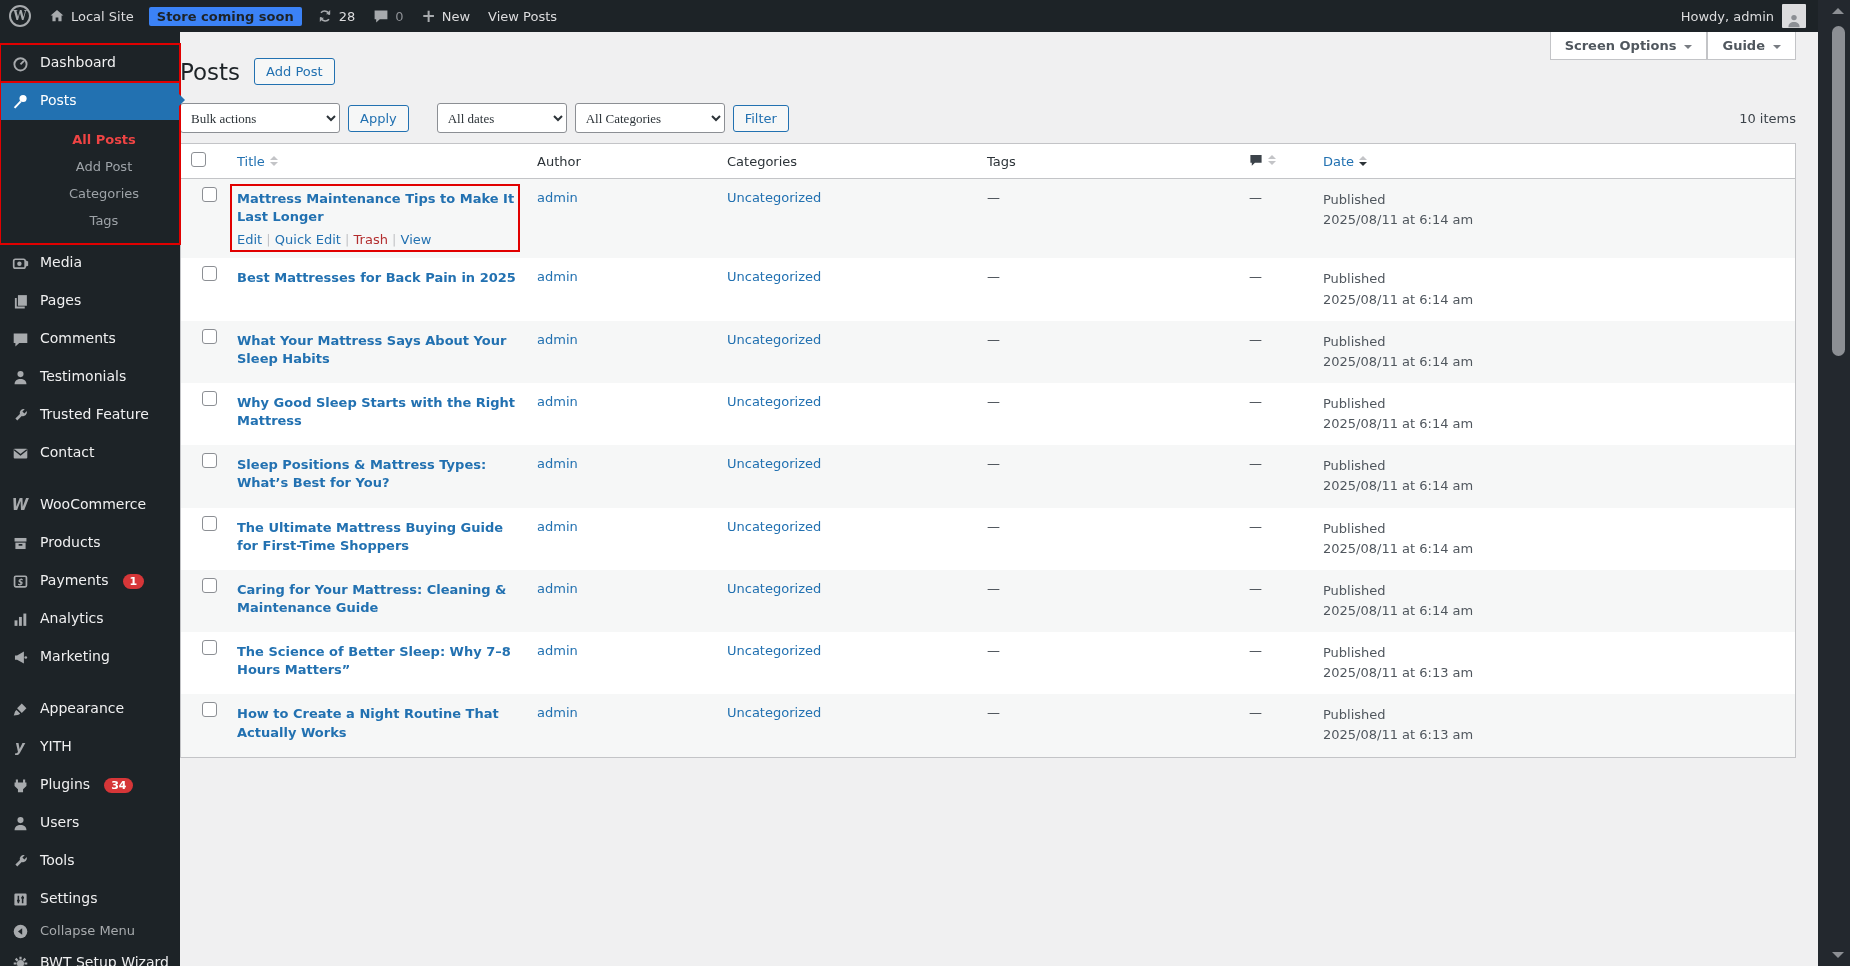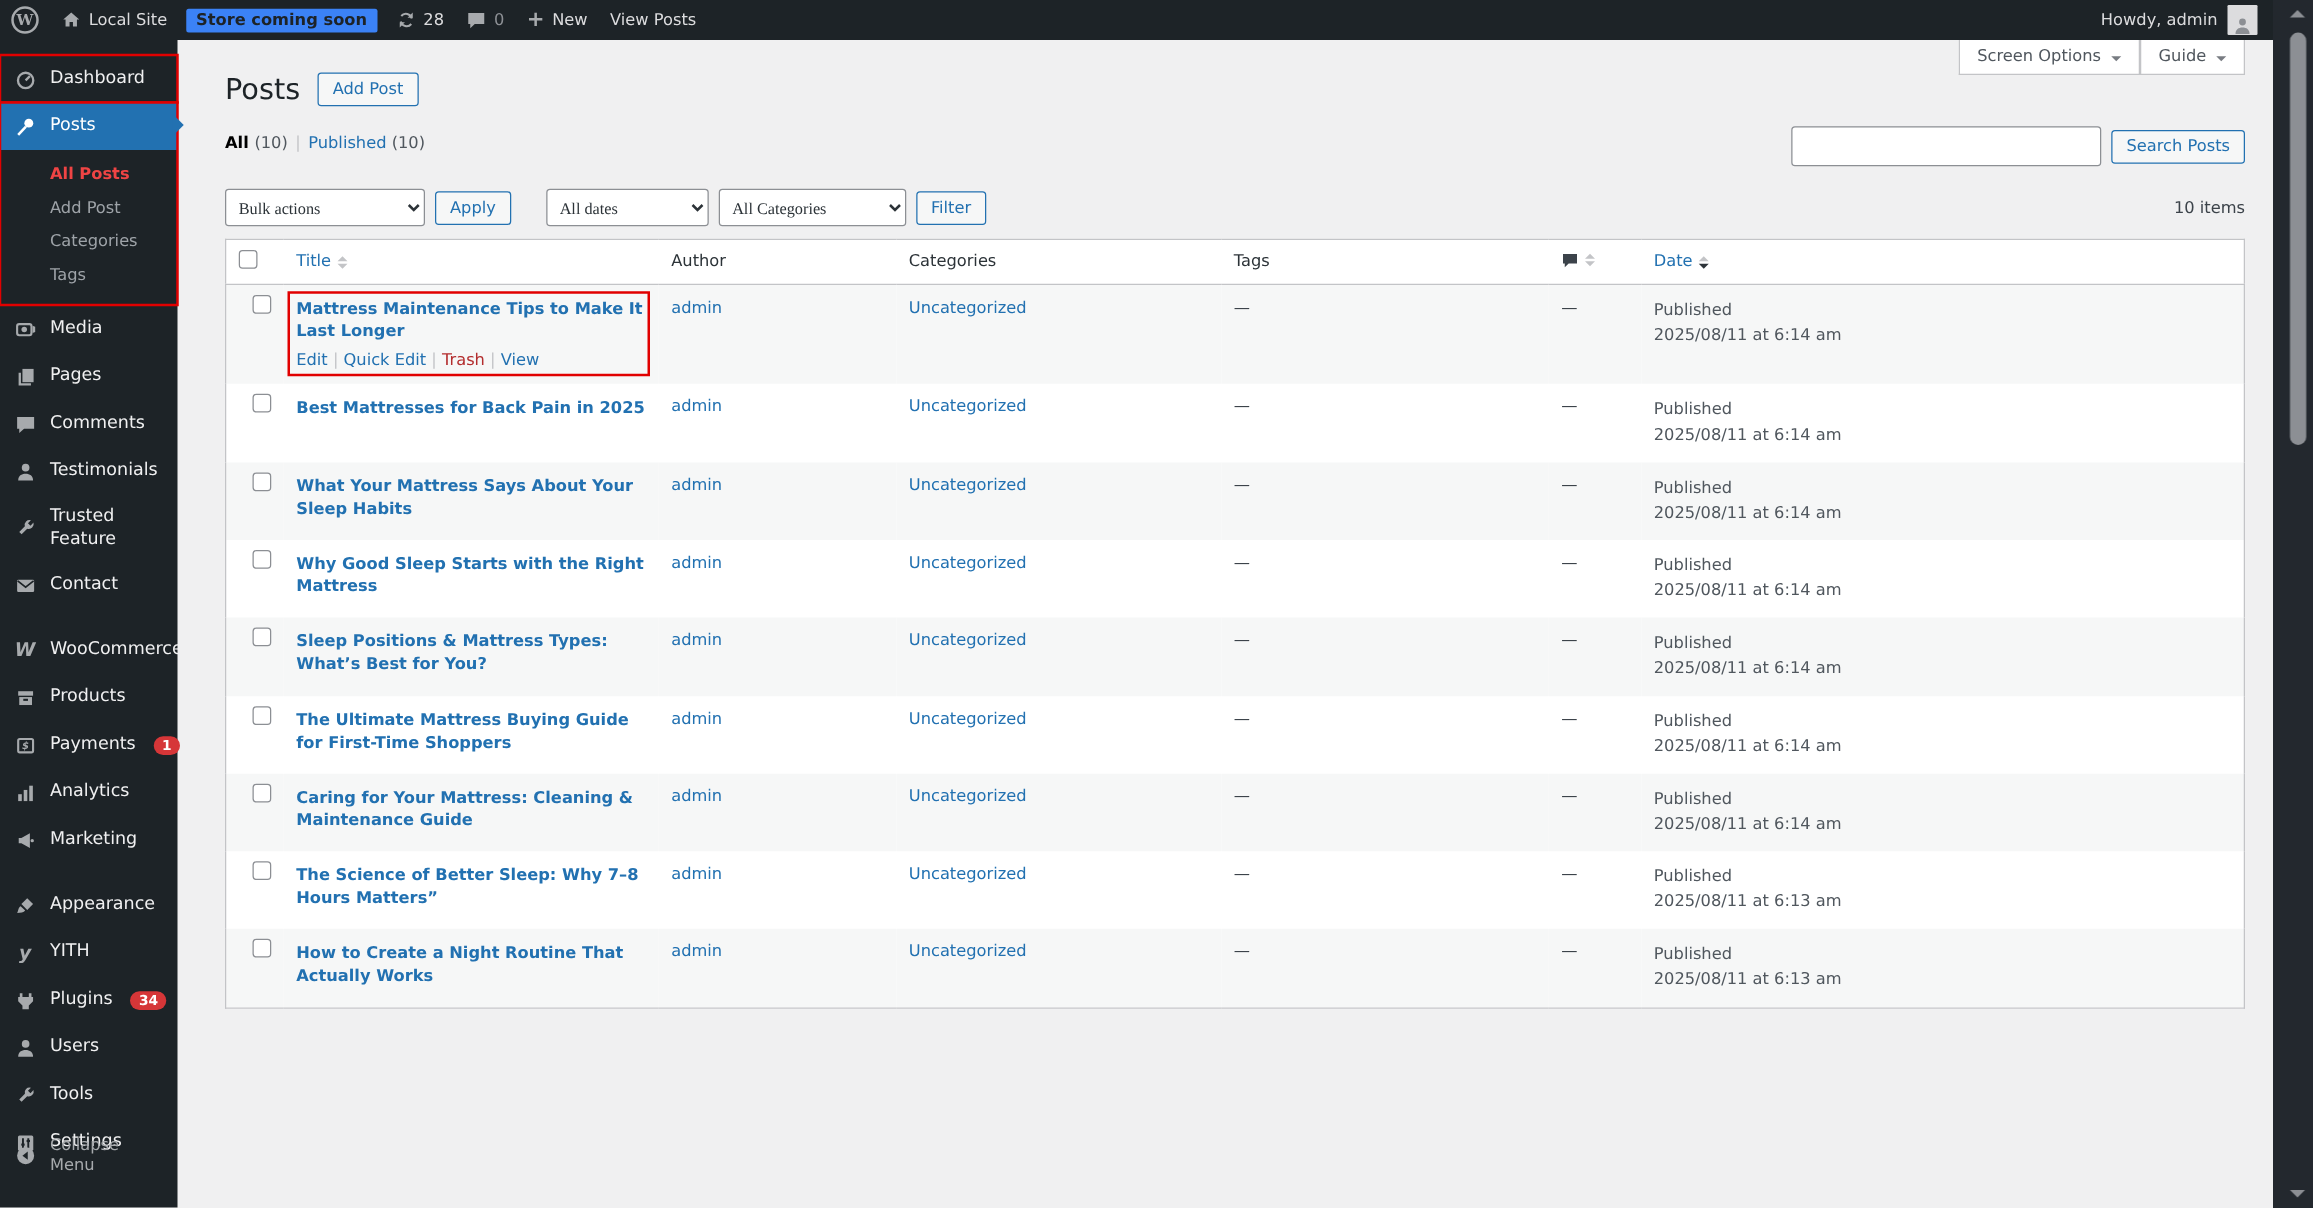--- a/index.html
+++ b/index.html
@@ -19,21 +19,21 @@
   #adminbar .right{margin-left:auto;display:flex;align-items:center;gap:8px;padding-right:44px;}
   .avatar{width:24px;height:24px;background:#dcdcde;border-radius:1px;display:flex;align-items:flex-end;justify-content:center;overflow:hidden;}
   .avatar svg{width:16px;height:16px;color:#8c8f94;}
   
   #scrollbar{position:fixed;top:0;right:0;bottom:0;width:32px;background:#23282e;z-index:60;}
   #scrollbar .thumb{position:absolute;top:26px;right:5px;width:13px;height:330px;background:#8c8f94;border-radius:7px;}
   #scrollbar .sb-arrow{position:absolute;right:6px;width:0;height:0;border:6px solid transparent;}
   #scrollbar .sb-up{top:8px;border-bottom-color:#8c8f94;border-top-width:0;}
   #scrollbar .sb-down{bottom:8px;border-top-color:#8c8f94;border-bottom-width:0;}
   
-  #sidebar{position:fixed;top:32px;left:0;bottom:0;width:142px;background:#1d2327;color:#f0f0f1;z-index:40;}
+  #sidebar{position:fixed;top:32px;left:0;bottom:0;width:180px;background:#1d2327;color:#f0f0f1;z-index:40;text-align:center;}
   #admin-menu{list-style:none;margin:12px 0 0;padding:0;}
   .menu-item{position:relative;}
   .menu-top{display:flex;align-items:center;gap:10px;padding:9px 10px;font-size:14px;color:#f0f0f1;cursor:pointer;}
   .menu-icon{width:20px;height:20px;display:inline-flex;align-items:center;justify-content:center;color:#a7aaad;flex:0 0 20px;
     font-weight:bold;font-style:italic;font-size:15px;}
   .menu-icon svg{width:17px;height:17px;}
   .menu-label{line-height:1.25;}
   .menu-item.active>.menu-top{background:#2271b1;color:#fff;}
   .menu-item.active .menu-icon{color:#fff;}
   .menu-item.active>.menu-top::after{content:"";position:absolute;right:-14px;top:9px;border:9px solid transparent;border-left-color:#2271b1;}
@@ -43,21 +43,21 @@
   .awaiting-mod{background:#d63638;color:#fff;border-radius:9px;padding:1px 7px;font-size:11px;font-weight:600;margin-left:4px;}
   .submenu{list-style:none;margin:0;padding:6px 0 10px;}
   .submenu a{display:block;padding:6px 12px 6px 40px;color:#9ea3a8;font-size:13px;}
   .submenu a.current{color:#ef4444;font-weight:bold;}
   #collapse-item{position:absolute;bottom:16px;left:0;right:0;}
   #collapse-item .menu-top{color:#a7aaad;font-size:13px;}
   
   #content{margin:32px 0 0 160px;padding:0 54px 0 20px;position:relative;min-height:934px;}
   #screen-meta{position:absolute;top:0;right:54px;display:flex;}
   .meta-tab{background:#fff;border:1px solid #c3c4c7;border-top:none;padding:6px 14px;color:#50575e;
-    display:flex;align-items:flex-end;gap:8px;cursor:pointer;}
+    display:flex;align-items:flex-end;gap:8px;cursor:pointer;font-weight:bold;}
   .caret{width:0;height:0;border:4px solid transparent;border-top-color:#787c82;margin-top:4px;}
   .h1-row{display:flex;align-items:center;gap:14px;padding-top:26px;}
   h1{font-size:23px;font-weight:400;color:#1d2327;margin:0;}
   .button{background:#f6f7f7;border:1px solid #2271b1;color:#2271b1;border-radius:3px;padding:5px 11px;
     font-size:13px;cursor:pointer;font-family:inherit;}
   .views-row{display:flex;align-items:flex-start;justify-content:space-between;margin-top:16px;}
   .subsubsub{display:flex;gap:6px;align-items:center;padding-top:6px;}
   .subsubsub .current{font-weight:bold;color:#000;}
   .subsubsub a{color:#2271b1;}
   .count{color:#50575e;font-weight:normal;}
@@ -417,35 +417,20 @@
       <span>Guide</span>
         <span class="caret"></span>
     </div>
   </div>
 
   <div class="h1-row">
     <h1>Posts</h1>
     <button class="button">Add Post</button>
   </div>
 
-  <div class="views-row">
-    <div class="subsubsub">
-      <span class="current">
-        <span>All</span> <span class="count">(10)</span>
-      </span>
-      <span class="pipe">|</span>
-      <a>
-        <span>Published</span> <span class="count">(10)</span>
-      </a>
-    </div>
-    <div class="search-box">
-      <input type="text" value="" style="">
-      <button class="button">Search Posts</button>
-    </div>
-  </div>
 
   <div class="tablenav">
     <select style="min-width:160px;"><option>Bulk actions</option></select>
     <button class="button">Apply</button>
     <span style="width:12px;"></span>
     <select style="min-width:130px;"><option>All dates</option></select>
     <select style="min-width:150px;"><option>All Categories</option></select>
     <button class="button">Filter</button>
     <span class="items-count">10 items</span>
   </div>

